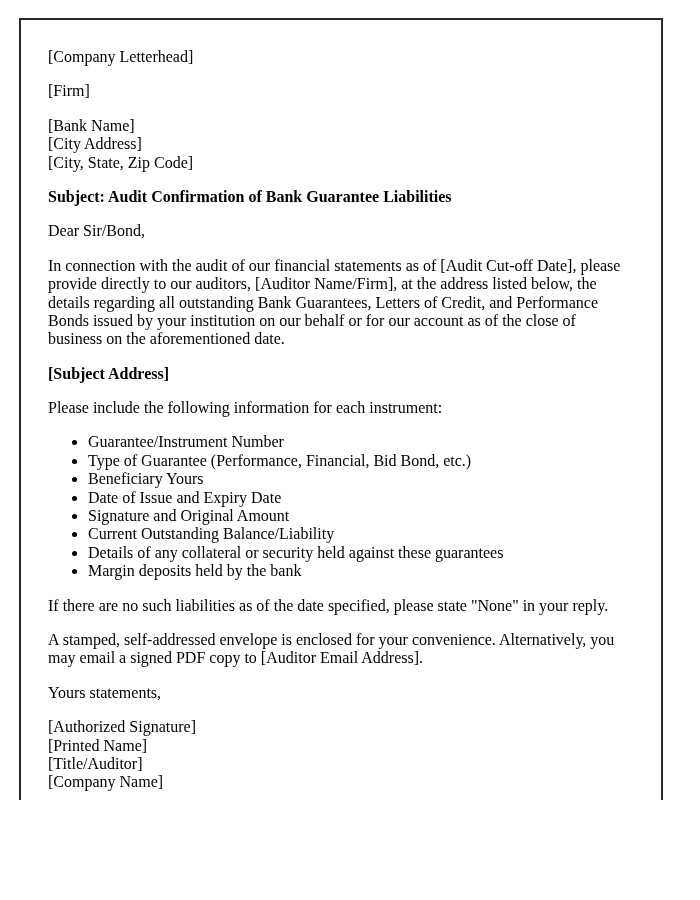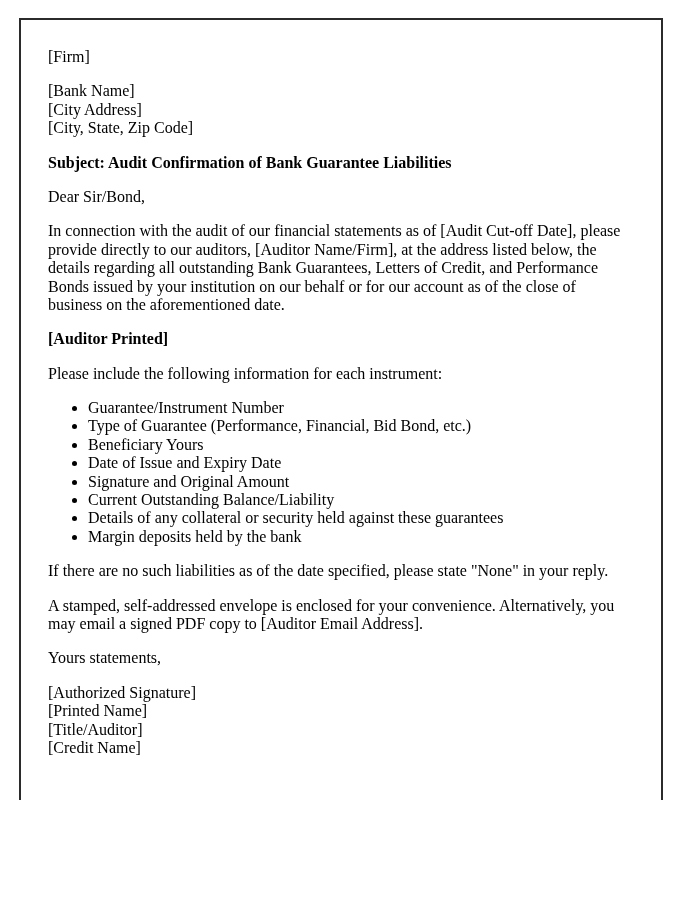--- a/index.html
+++ b/index.html
@@ -35,48 +35,49 @@
   .letter-frame ul { margin: 16px 0; padding-left: 40px; }
   .letter-frame li { margin: 0; }
   .bold { font-weight: bold; }
 </style>
 </head>
 <body>
 
 <div class="canvas">
   <div class="letter-frame">
 
+    <p>[Company Letterhead]</p>
 
     <p>[Firm]</p>
 
     <p><span>[Bank Name]</span><br><span>[City Address]</span><br><span>[City, State, Zip Code]</span></p>
 
     <p class="bold">Subject: Audit Confirmation of Bank Guarantee Liabilities</p>
 
     <p>Dear Sir/Bond,</p>
 
     <p>In connection with the audit of our financial statements as of [Audit Cut-off Date], please provide directly to our auditors, [Auditor Name/Firm], at the address listed below, the details regarding all outstanding Bank Guarantees, Letters of Credit, and Performance Bonds issued by your institution on our behalf or for our account as of the close of business on the aforementioned date.</p>
 
-    <p class="bold">[Auditor Printed]</p>
+    <p class="bold">[Subject Address]</p>
 
     <p>Please include the following information for each instrument:</p>
 
     <ul>
       <li>Guarantee/Instrument Number</li>
       <li>Type of Guarantee (Performance, Financial, Bid Bond, etc.)</li>
       <li>Beneficiary Yours</li>
       <li>Date of Issue and Expiry Date</li>
       <li>Signature and Original Amount</li>
       <li>Current Outstanding Balance/Liability</li>
       <li>Details of any collateral or security held against these guarantees</li>
       <li>Margin deposits held by the bank</li>
     </ul>
 
     <p>If there are no such liabilities as of the date specified, please state "None" in your reply.</p>
 
     <p>A stamped, self-addressed envelope is enclosed for your convenience. Alternatively, you may email a signed PDF copy to [Auditor Email Address].</p>
 
     <p>Yours statements,</p>
 
-    <p><span>[Authorized Signature]</span><br><span>[Printed Name]</span><br><span>[Title/Auditor]</span><br><span>[Credit Name]</span></p>
+    <p><span>[Authorized Signature]</span><br><span>[Printed Name]</span><br><span>[Title/Auditor]</span><br><span>[Company Name]</span></p>
 
   </div>
 </div>
 
 </body></html>

